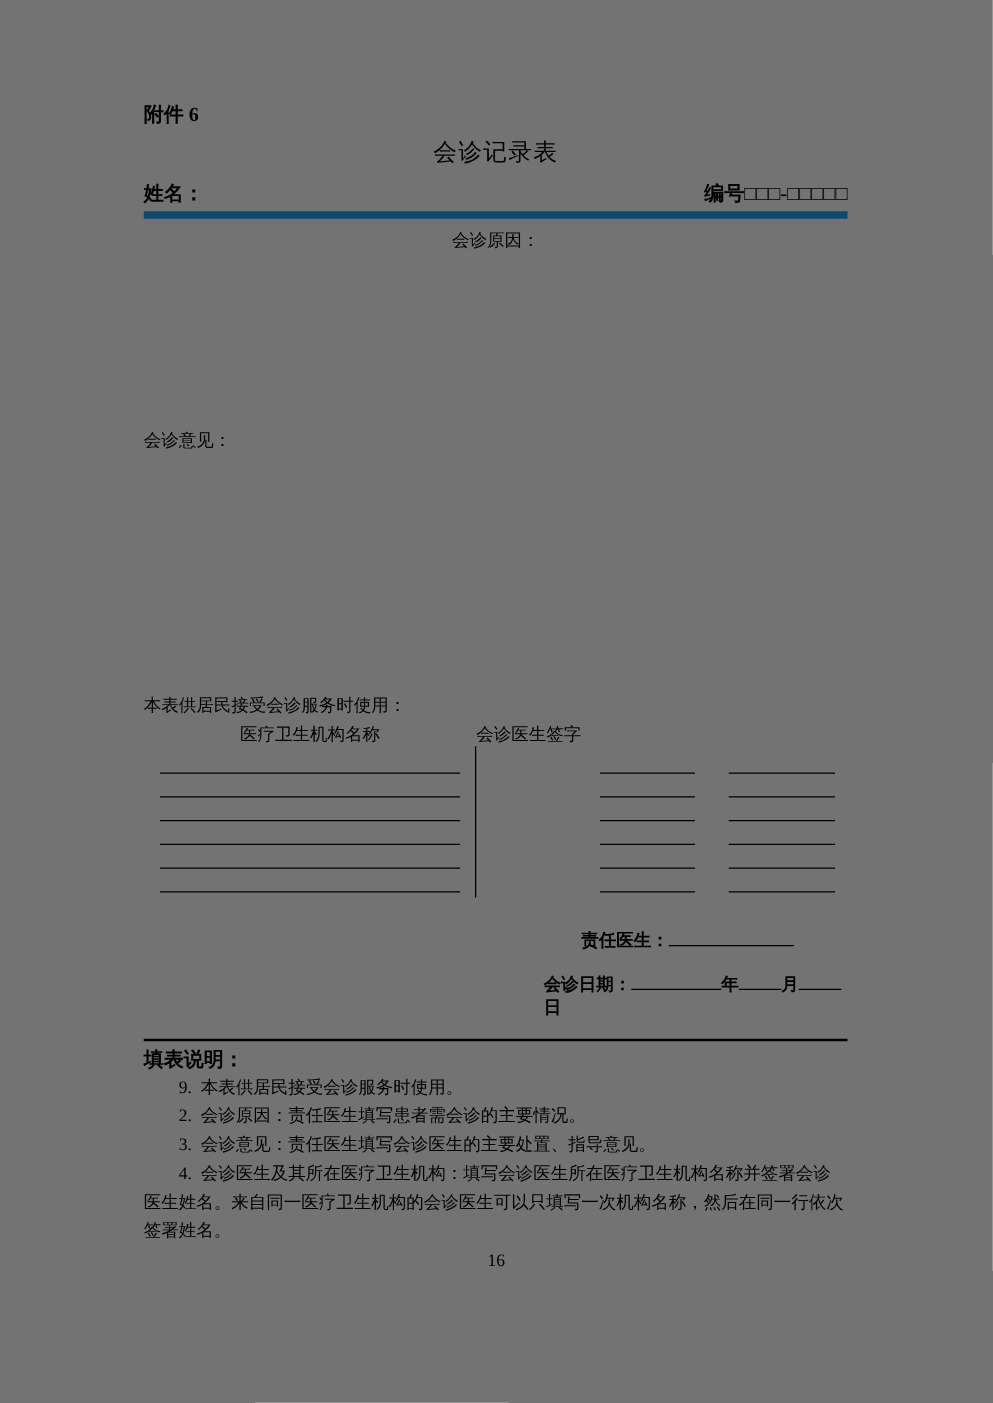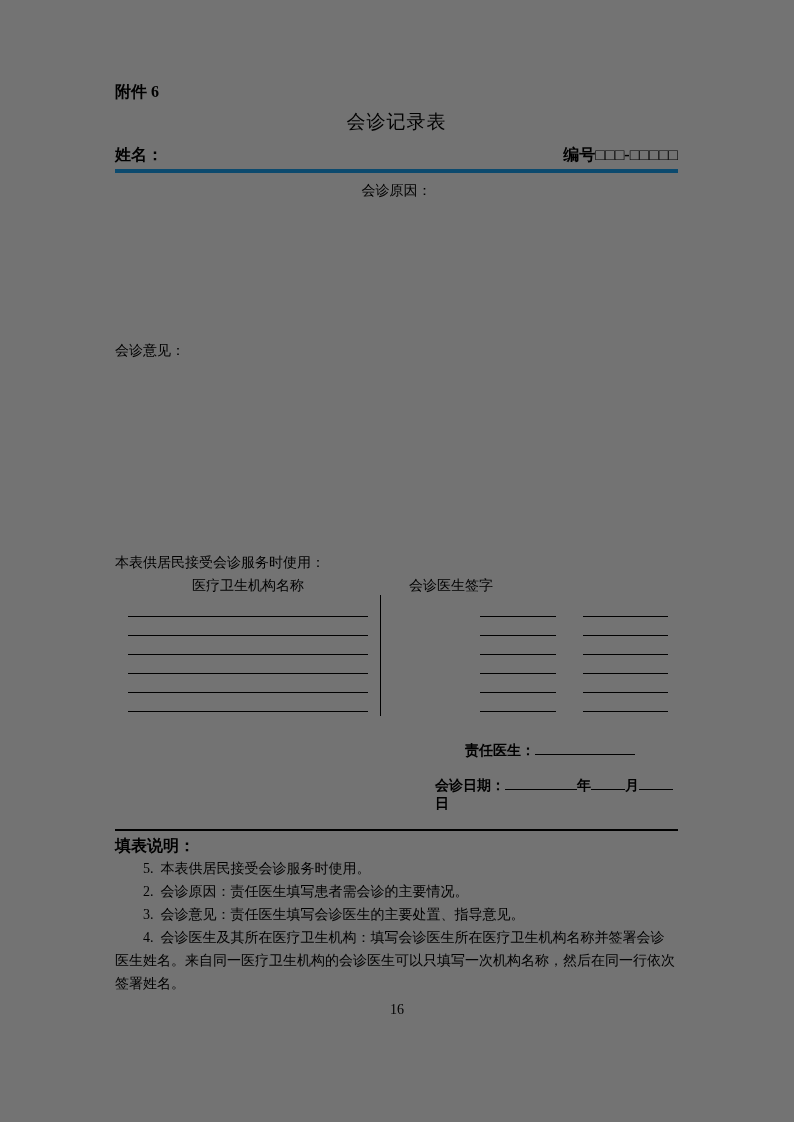--- a/index.html
+++ b/index.html
@@ -11,32 +11,32 @@
   }
   .page { position: relative; width: 794px; height: 1122px; background: #737373; overflow: hidden; }
   .content { position: absolute; left: 115px; top: 0; width: 563px; }
 
   .attachment { margin-top: 82px; font-size: 16px; font-weight: bold; }
   .title { margin-top: 6px; text-align: center; font-size: 19px; font-weight: normal; letter-spacing: 1px; }
 
   .header-row {
     display: flex; justify-content: space-between; align-items: center;
     margin-top: 10px; padding-bottom: 3px;
-    border-bottom: 4px solid #0c4a6e;
+    border-bottom: 6px solid #0c4a6e;
     font-size: 16px; font-weight: bold;
   }
 
   .section { font-size: 14px; }
   .reason  { padding-top: 9px; height: 160px; text-align: center; }
   .opinion { height: 212px; }
 
   .doctors { font-size: 14px; }
   .col-headers { display: flex; margin-top: 5px; }
   .col-h.org { margin-left: 77px; }
-  .col-h.sig { margin-left: 105px; }
+  .col-h.sig { margin-left: 77px; }
 
   .sig-table { position: relative; margin-left: 13px; margin-top: 3px; height: 116px; }
   .sig-row { display: flex; align-items: flex-end; height: 19px; }
   .sig-line { border-bottom: 1px solid #000; height: 18px; }
   .line-long { width: 240px; }
   .line-s1 { margin-left: 112px; width: 76px; }
   .line-s2 { margin-left: 27px; width: 85px; }
   .vdivider { position: absolute; left: 252px; top: -3px; height: 121px; width: 0; border-left: 1px solid #000; }
 
   .resp-row { margin-top: 26px; padding-left: 350px; font-size: 14px; font-weight: bold; }
@@ -122,21 +122,21 @@
     </div>
 
     <div class="date-row">
       <span>会诊日期：</span><span class="uline w72"></span><span>年</span><span class="uline w34"></span><span>月</span><span class="uline w34"></span><span>日</span>
     </div>
 
     <div class="rule"></div>
 
     <div class="instructions">
       <div class="inst-title">填表说明：</div>
-      <p class="inst-item">5.  本表供居民接受会诊服务时使用。</p>
+      <p class="inst-item">9.  本表供居民接受会诊服务时使用。</p>
       <p class="inst-item">2.  会诊原因：责任医生填写患者需会诊的主要情况。</p>
       <p class="inst-item">3.  会诊意见：责任医生填写会诊医生的主要处置、指导意见。</p>
       <p class="inst-item">4.  会诊医生及其所在医疗卫生机构：填写会诊医生所在医疗卫生机构名称并签署会诊医生姓名。来自同一医疗卫生机构的会诊医生可以只填写一次机构名称，然后在同一行依次签署姓名。</p>
     </div>
 
   </div>
 
   <div class="page-number">16</div>
 </div>
 

